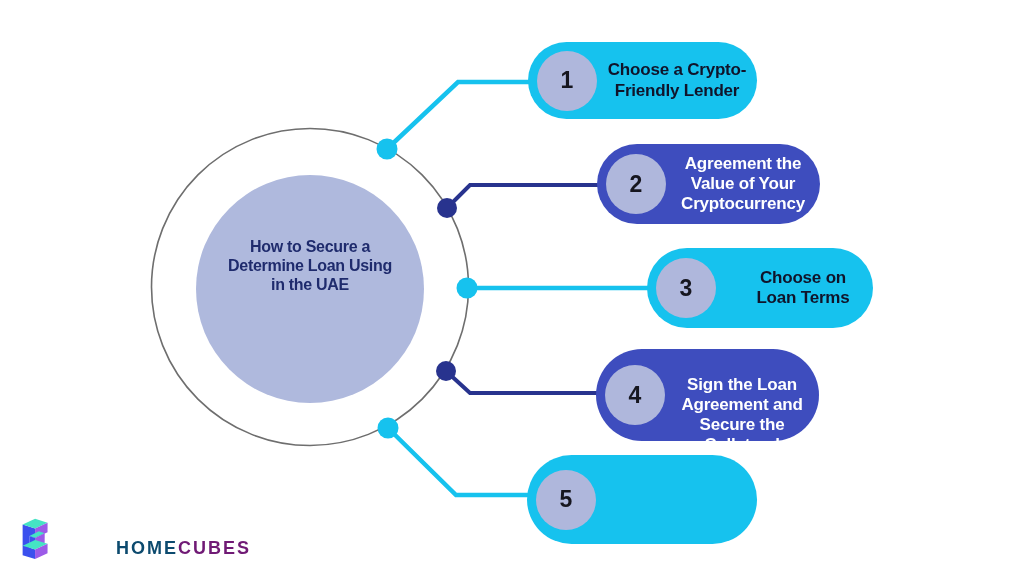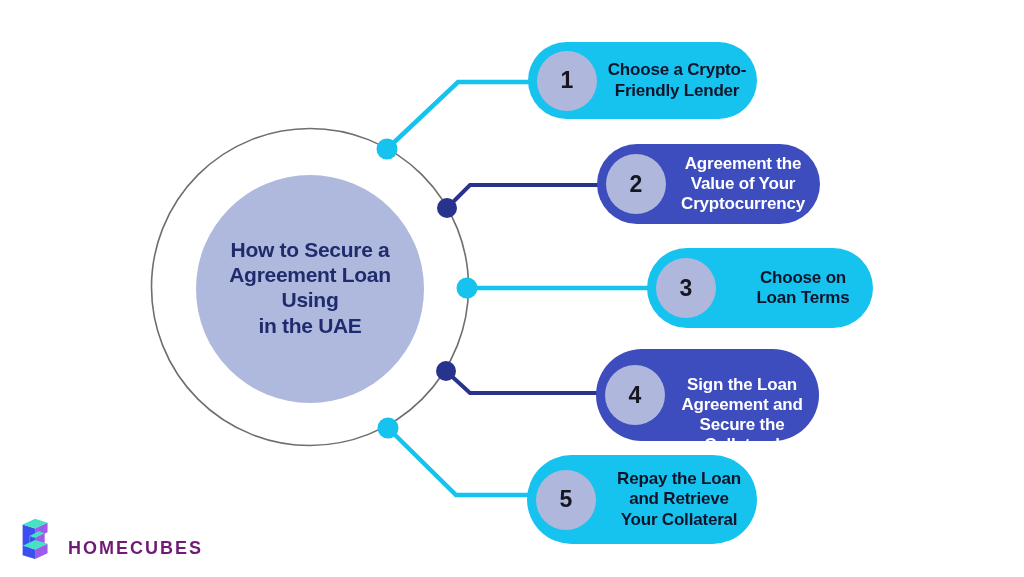--- a/index.html
+++ b/index.html
@@ -4,21 +4,21 @@
 <style>
   html,body{margin:0;padding:0;background:#fff;}
   .canvas{
     position:relative;width:1024px;height:577px;background:#ffffff;
     font-family:"Liberation Sans",sans-serif;overflow:hidden;
   }
   .layer{position:absolute;left:0;top:0;}
   
   .hub-title{
     position:absolute;left:200px;top:237px;width:220px;
-    text-align:center;font-weight:700;font-size:21px;line-height:1.2;
+    text-align:center;font-weight:700;font-size:16px;line-height:1.2;
     color:#1F2B6D;letter-spacing:-0.3px;
   }
   
   .pill{
     position:absolute;border-radius:999px;display:flex;align-items:center;
     box-sizing:border-box;
   }
   .pill.cyan{background:#16C2EE;}
   .pill.navy{background:#3E4DBE;}
   .num-circle{
@@ -45,21 +45,21 @@
   #pill-3 .pill-label span{max-width:120px;}
   #pill-4 .pill-label span{max-width:134px;margin-top:40px;}
   #pill-5 .pill-label span{max-width:136px;}
   
   .logo{position:absolute;left:14px;top:510px;display:flex;align-items:center;}
   .logo-mark{width:46px;height:56px;}
   .logo-word{
     margin-left:8px;margin-top:20px;font-weight:700;font-size:18px;
     letter-spacing:2px;font-family:"Liberation Sans",sans-serif;
   }
-  .logo-word .home{color:#701a75;}
+  .logo-word .home{color:#0c4a6e;margin-left:48px;}
   .logo-word .cubes{color:#701a75;}
 </style>
 </head>
 <body>
 
 <div class="canvas">
 
   <svg class="layer" width="1024" height="577" viewBox="0 0 1024 577" aria-hidden="true">
 
     <circle cx="310" cy="287" r="158.5" fill="none" stroke="#6E6E6E" stroke-width="1.6"></circle>
@@ -74,21 +74,21 @@
 
     <circle cx="387" cy="149" r="10.5" fill="#16C2EE"></circle>
     <circle cx="447" cy="208" r="10" fill="#28338E"></circle>
     <circle cx="467" cy="288" r="10.5" fill="#16C2EE"></circle>
     <circle cx="446" cy="371" r="10" fill="#28338E"></circle>
     <circle cx="388" cy="428" r="10.5" fill="#16C2EE"></circle>
   </svg>
 
   <div class="hub-title">
     <div>How to Secure a</div>
-    <div>Agreement Loan Using</div>
+    <div>Determine Loan Using</div>
     <div>in the UAE</div>
   </div>
 
   <div id="pill-1" class="pill cyan">
     <div class="num-circle">1</div>
     <div class="pill-label">
       <span>Choose a Crypto-Friendly Lender</span>
     </div>
   </div>
 
@@ -108,23 +108,20 @@
 
   <div id="pill-4" class="pill navy">
     <div class="num-circle">4</div>
     <div class="pill-label">
       <span>Sign the Loan Agreement and Secure the Collateral</span>
     </div>
   </div>
 
   <div id="pill-5" class="pill cyan">
     <div class="num-circle">5</div>
-    <div class="pill-label">
-      <span>Repay the Loan and Retrieve Your Collateral</span>
-    </div>
   </div>
 
   <div class="logo">
     <svg class="logo-mark" viewBox="0 0 48 58" aria-hidden="true">
 
       <polygon points="9,15 22,19 22,29 16,27 16,39 22,41 22,51 9,47" fill="#3B50EE"></polygon>
 
       <polygon points="9,15 22,9 35,13 22,19" fill="#45E3C4"></polygon>
       <polygon points="22,19 35,13 35,23 22,29" fill="#9C5BE8"></polygon>
 

